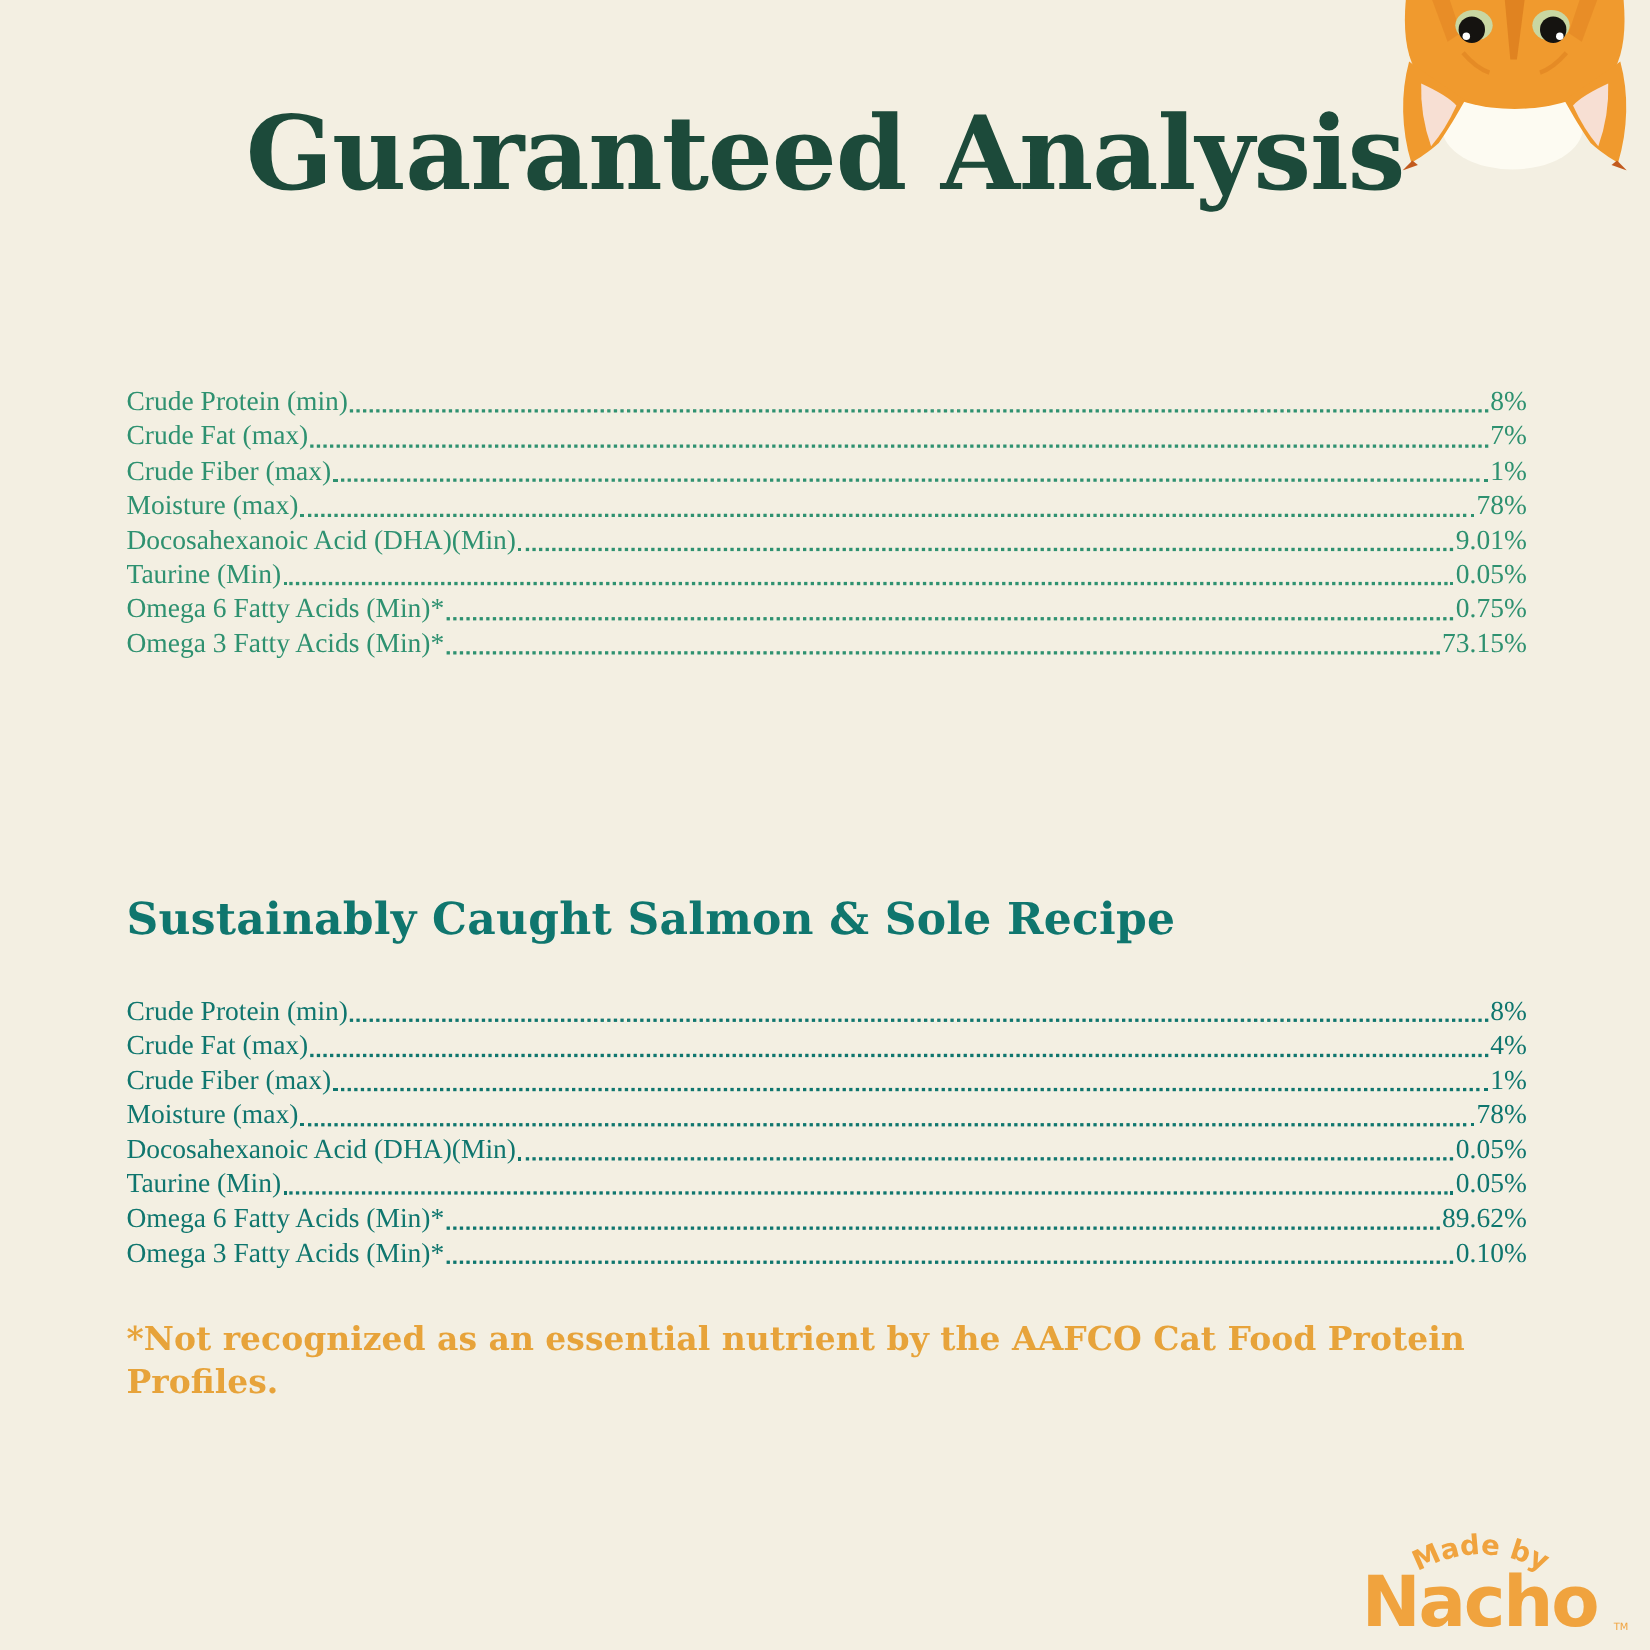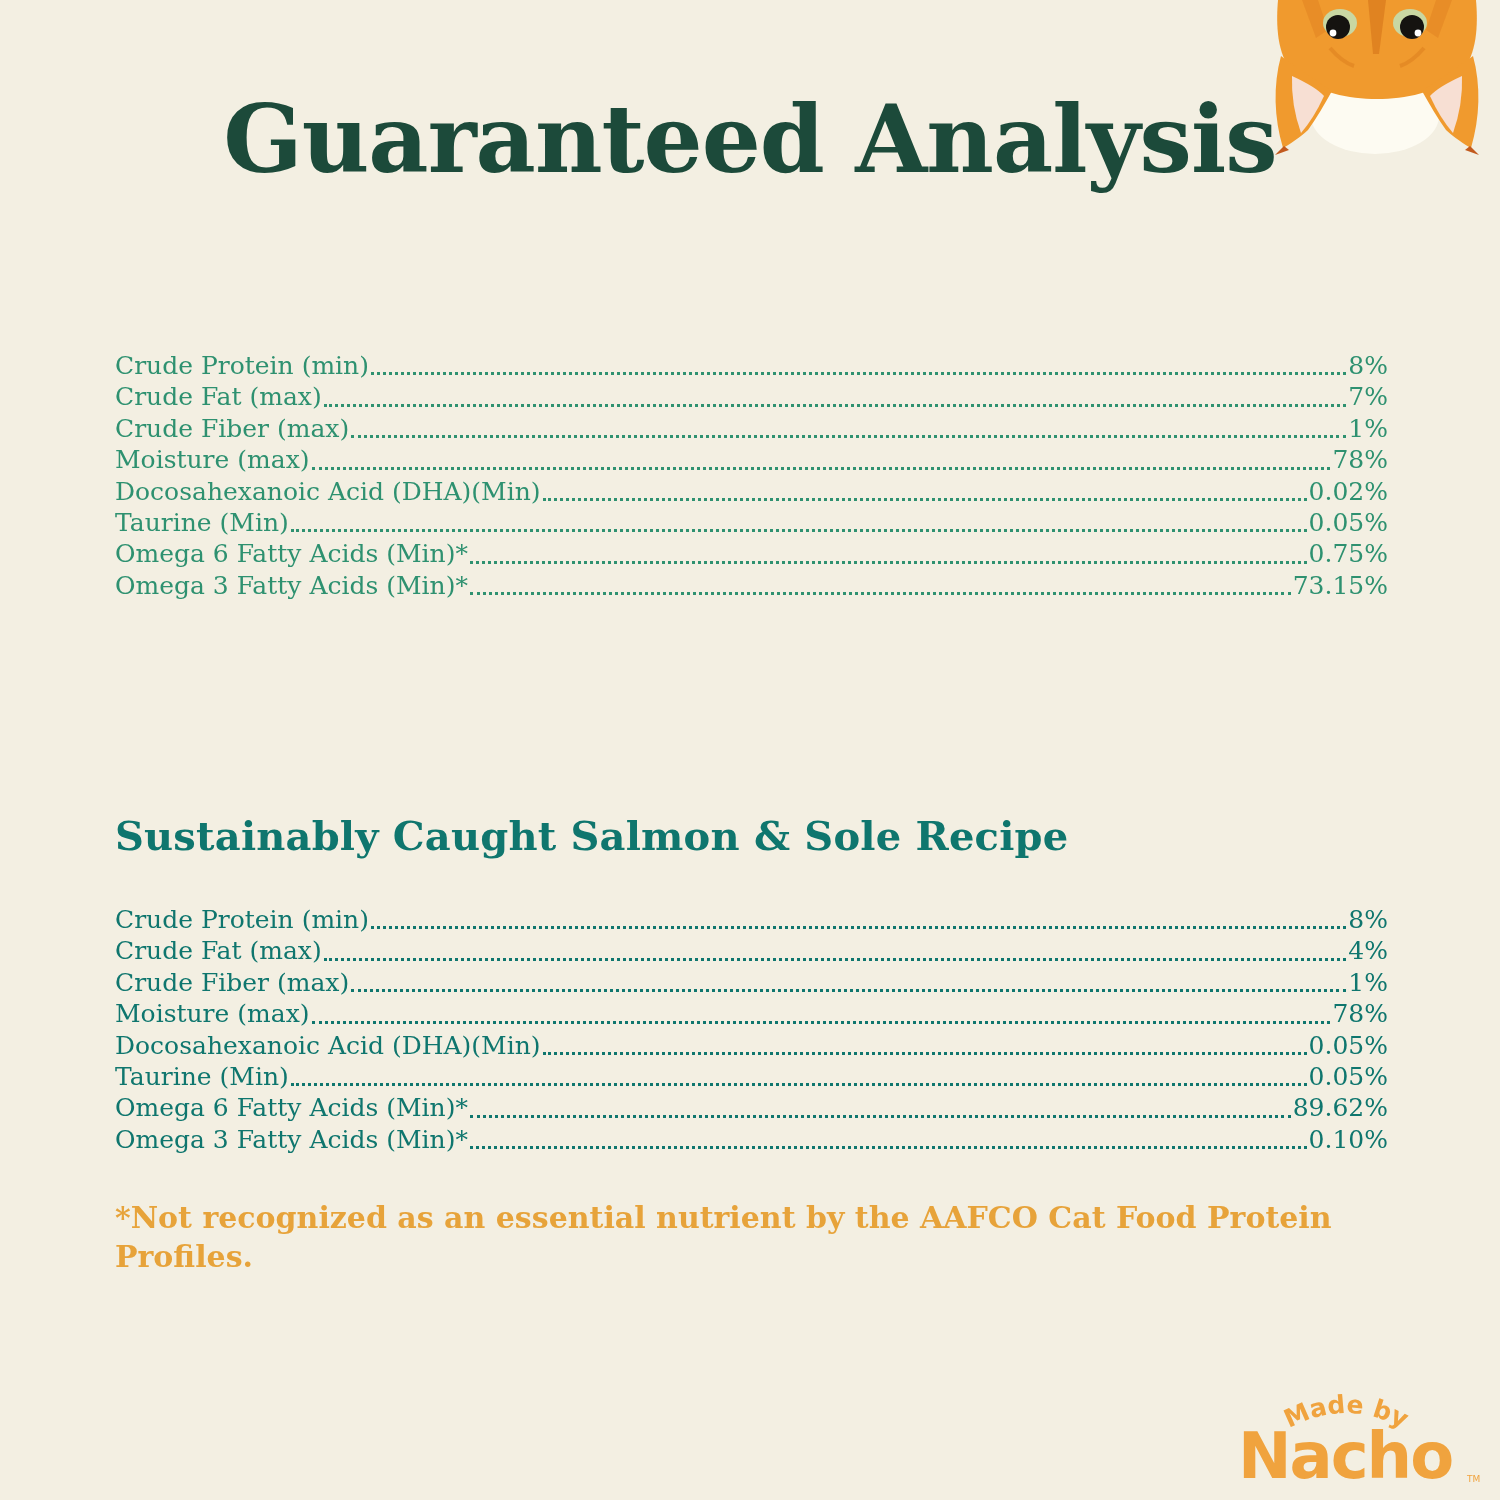--- a/index.html
+++ b/index.html
@@ -46,20 +46,21 @@
     line-height: 1.2;
   }
 
   .rows { display: block; }
   .row {
     display: flex;
     align-items: center;
     font-size: 25px;
     line-height: 31.4px;
     font-weight: 500;
+    font-family: Liberation Serif, serif;
   }
   .row .label { white-space: nowrap; }
   .row .leader {
     flex: 1 1 auto;
     min-width: 20px;
     align-self: flex-end;
     border-bottom: 3px dotted currentColor;
     margin: 0 2px 6px 2px;
   }
   .row .value { white-space: nowrap; }
@@ -137,21 +138,21 @@
 
   <div class="row">
     <span class="label">Moisture (max)</span>
     <span class="leader"></span>
     <span class="value">78%</span>
   </div>
 
   <div class="row">
     <span class="label">Docosahexanoic Acid (DHA)(Min)</span>
     <span class="leader"></span>
-    <span class="value">0.02%</span>
+    <span class="value">9.01%</span>
   </div>
 
   <div class="row">
     <span class="label">Taurine (Min)</span>
     <span class="leader"></span>
     <span class="value">0.05%</span>
   </div>
 
   <div class="row">
     <span class="label">Omega 6 Fatty Acids (Min)*</span>

